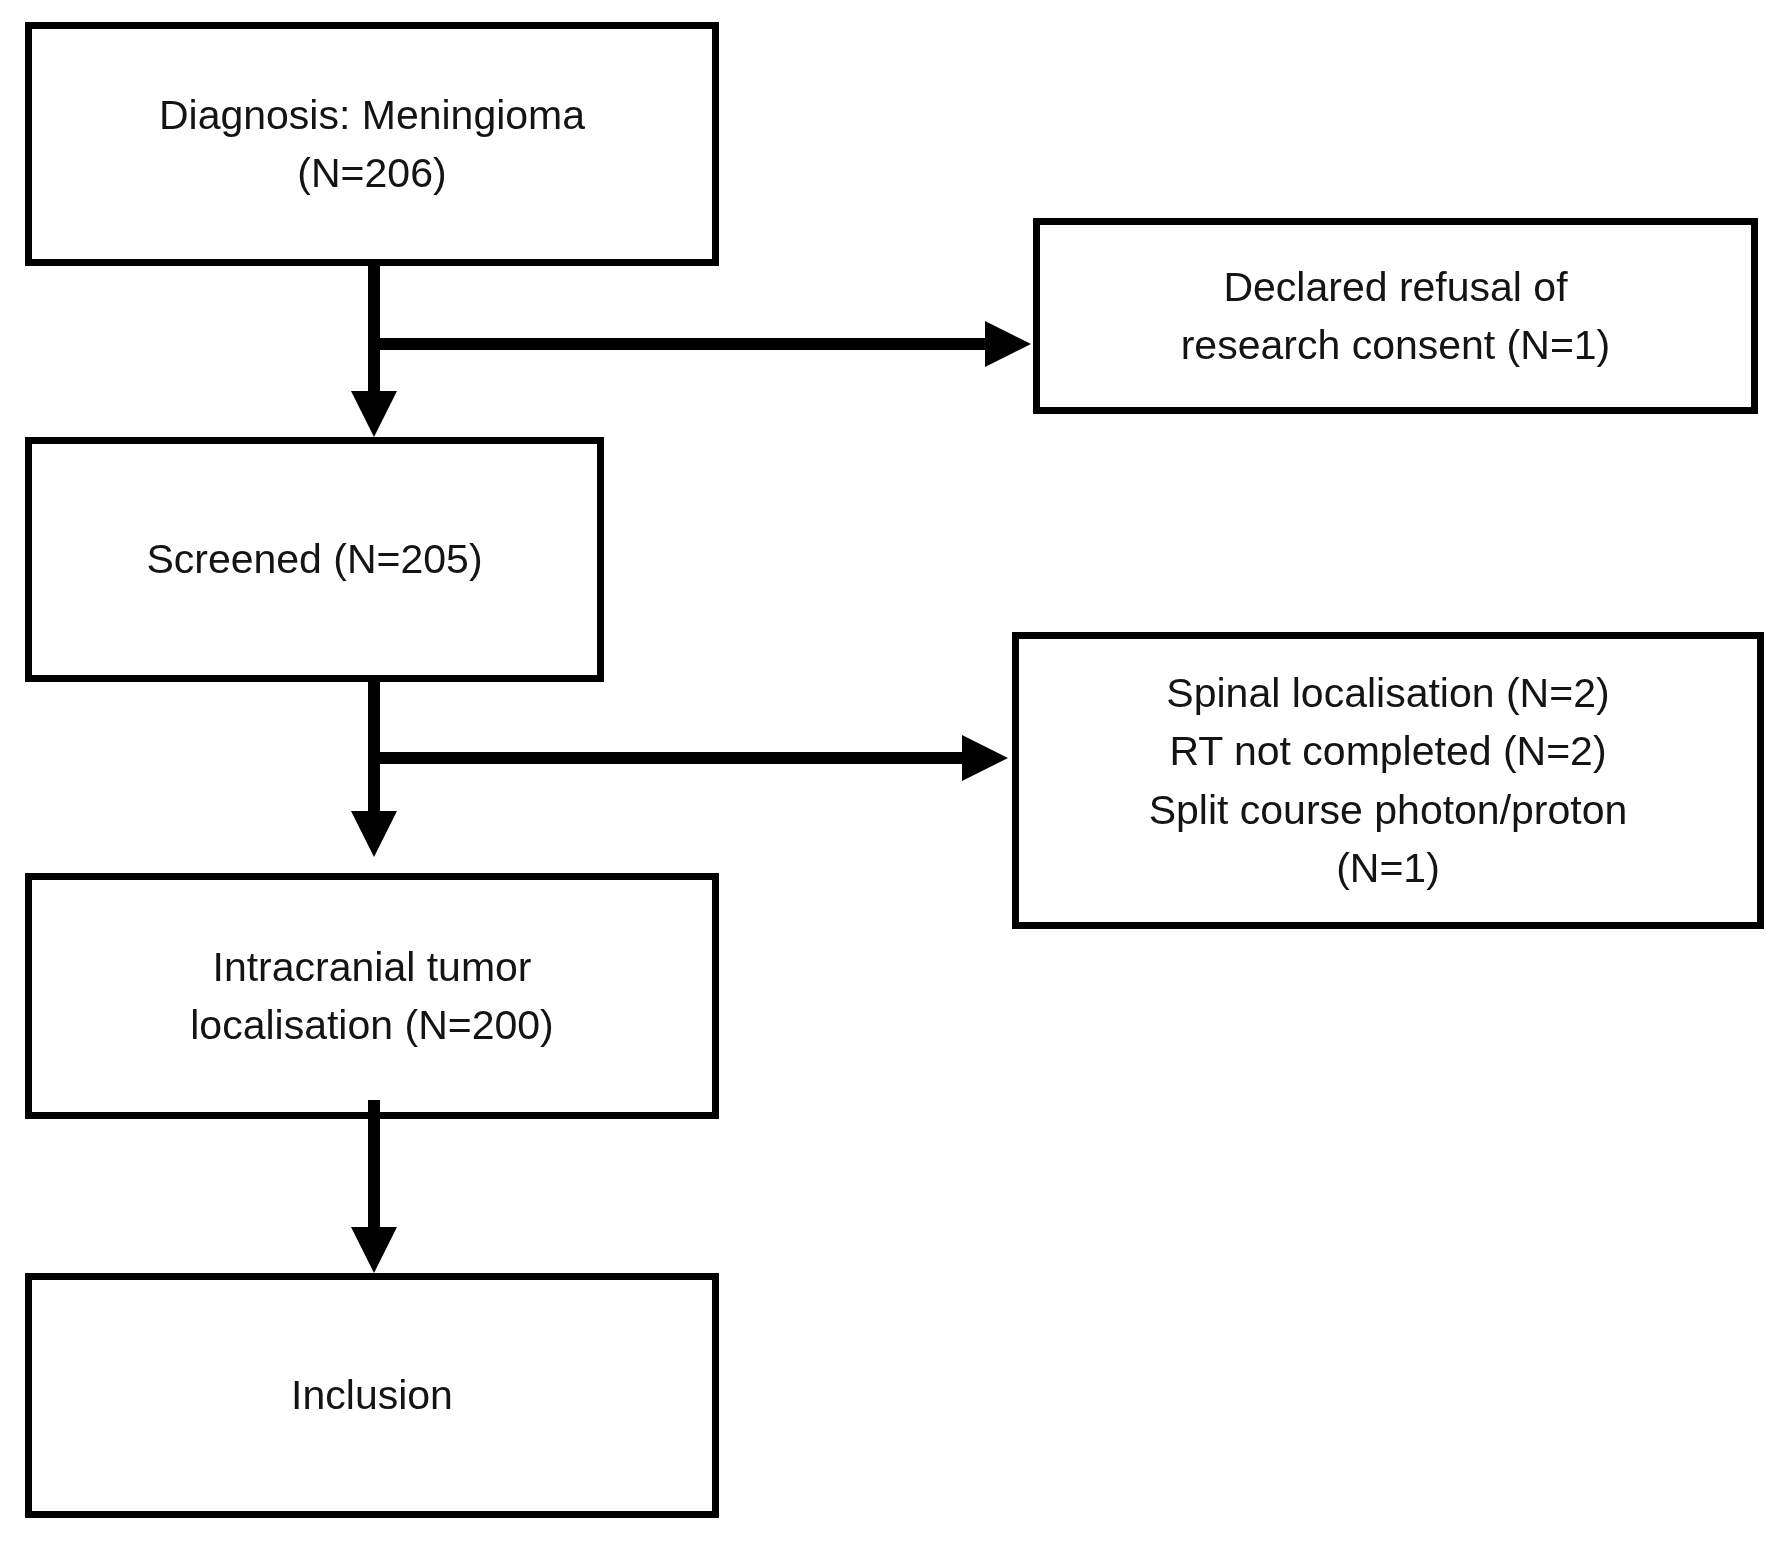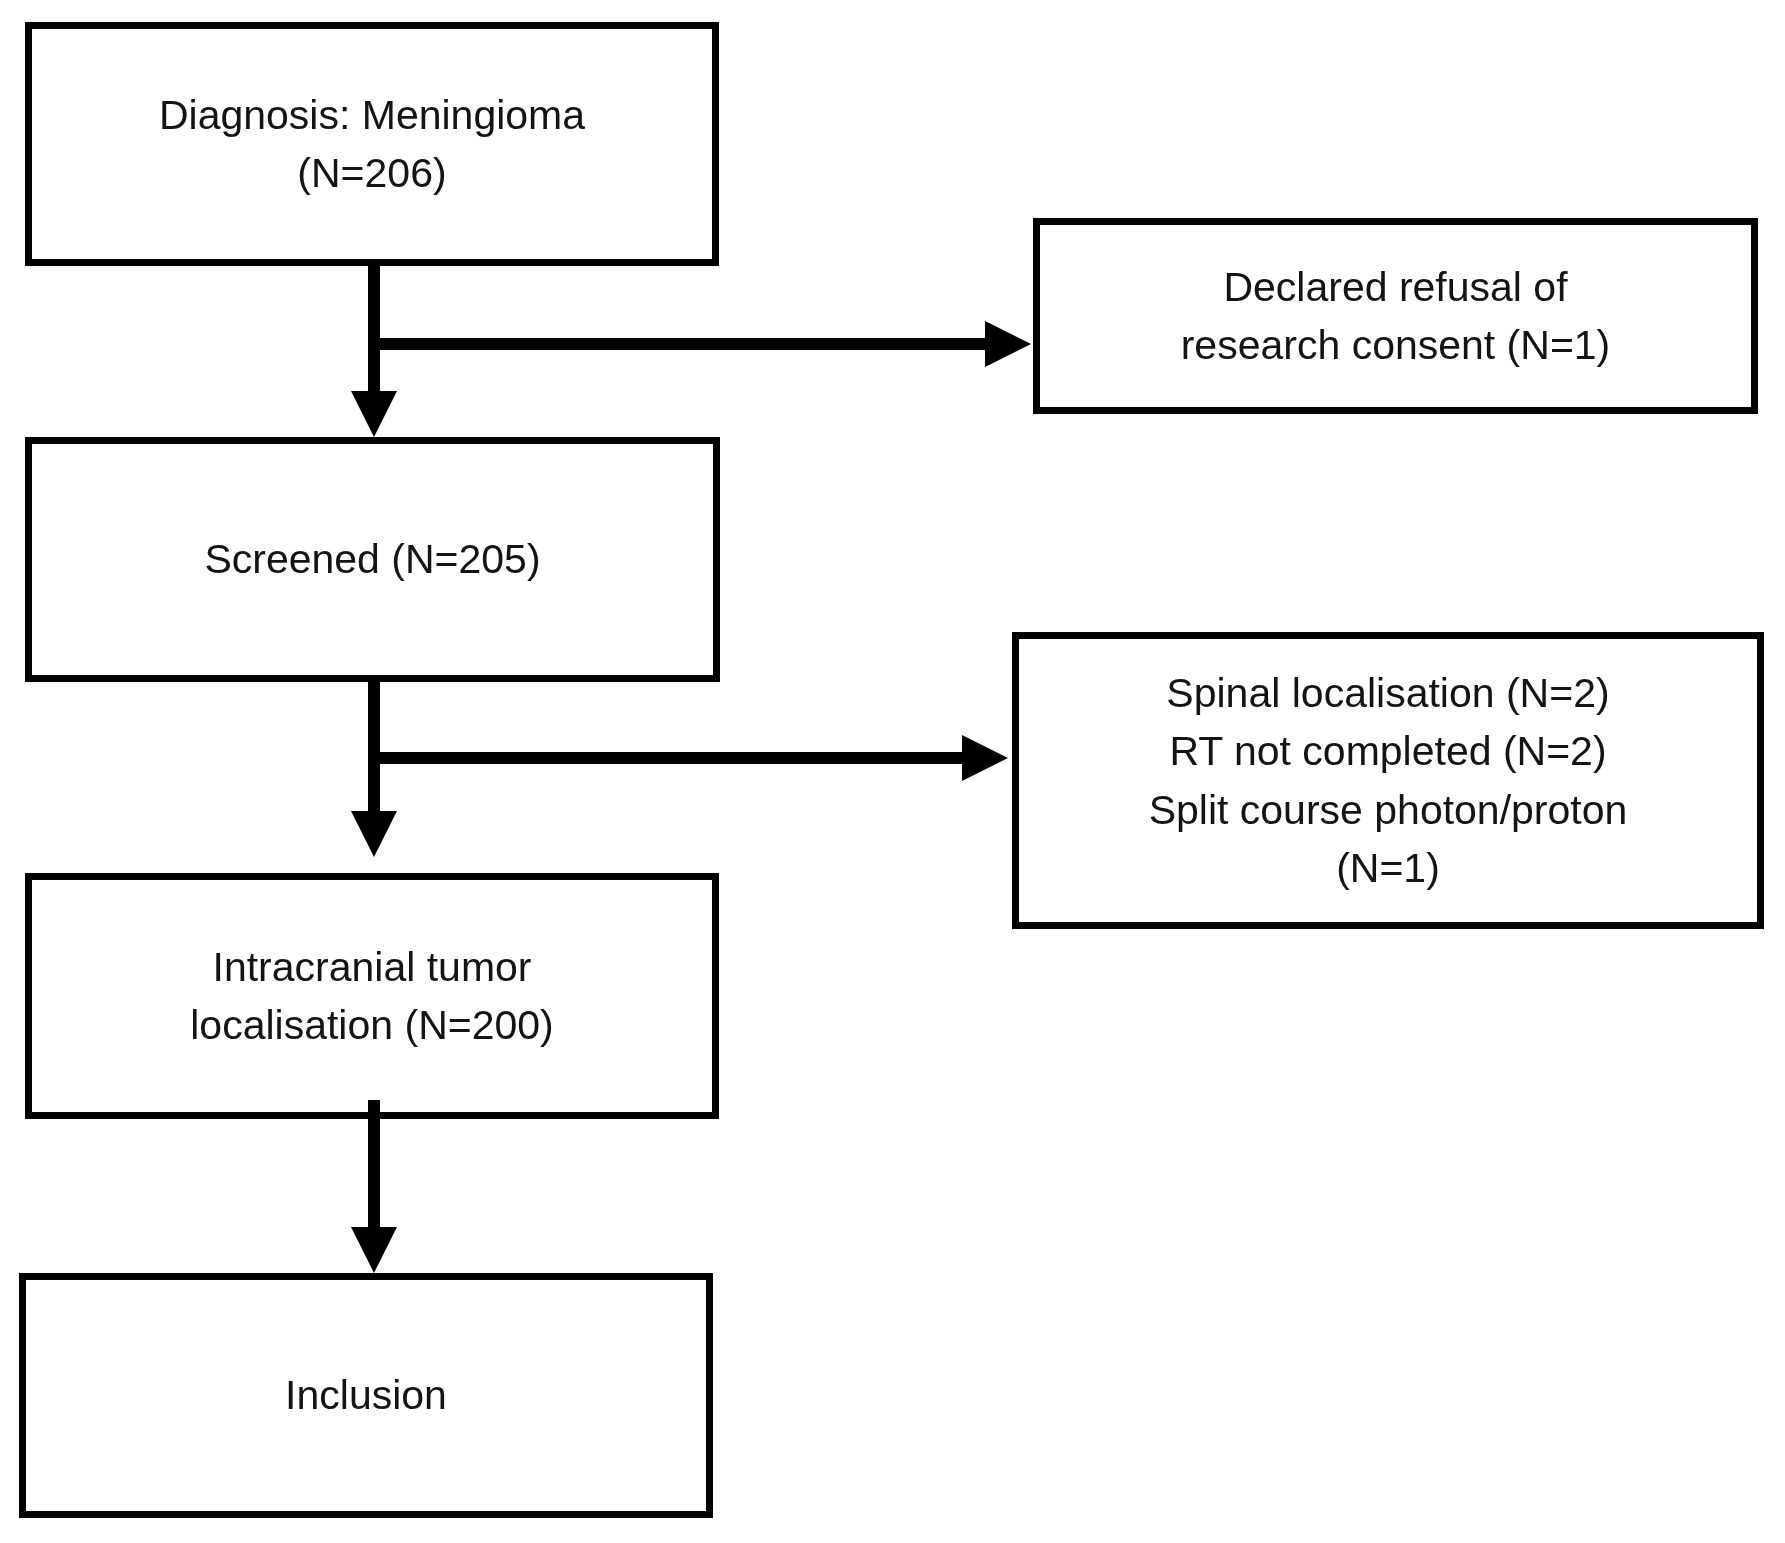--- a/index.html
+++ b/index.html
@@ -28,23 +28,23 @@
     align-items:center;
     justify-content:center;
     text-align:center;
     font-size:41px;
     line-height:1.42;
     white-space:pre-line;
     padding:6px 14px;
   }
   
   .box-diagnosis   {left:25px;  top:22px;   width:694px; height:244px;}
-  .box-screened    {left:25px;  top:437px;  width:695px; height:245px;}
+  .box-screened    {left:25px;  top:437px;  width:579px; height:245px;}
   .box-intracranial{left:25px;  top:857px;  width:694px; height:246px;margin-top:16px;}
-  .box-inclusion   {left:19px;  top:1273px; width:694px; height:245px;}
+  .box-inclusion   {left:25px;  top:1273px; width:694px; height:245px;}
   
   .box-refusal     {left:1033px;top:218px;  width:725px; height:196px;}
   .box-exclusions  {left:1012px;top:632px;  width:752px; height:297px;}
 
   .arrow-part{position:absolute;background:var(--border-color);}
   .arrow-head{position:absolute;width:0;height:0;background:transparent;}
   .head-down{
     border-left:23px solid transparent;
     border-right:23px solid transparent;
     border-top:46px solid var(--border-color);

